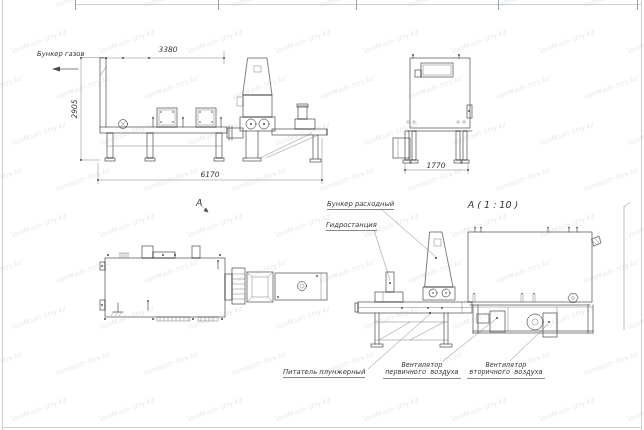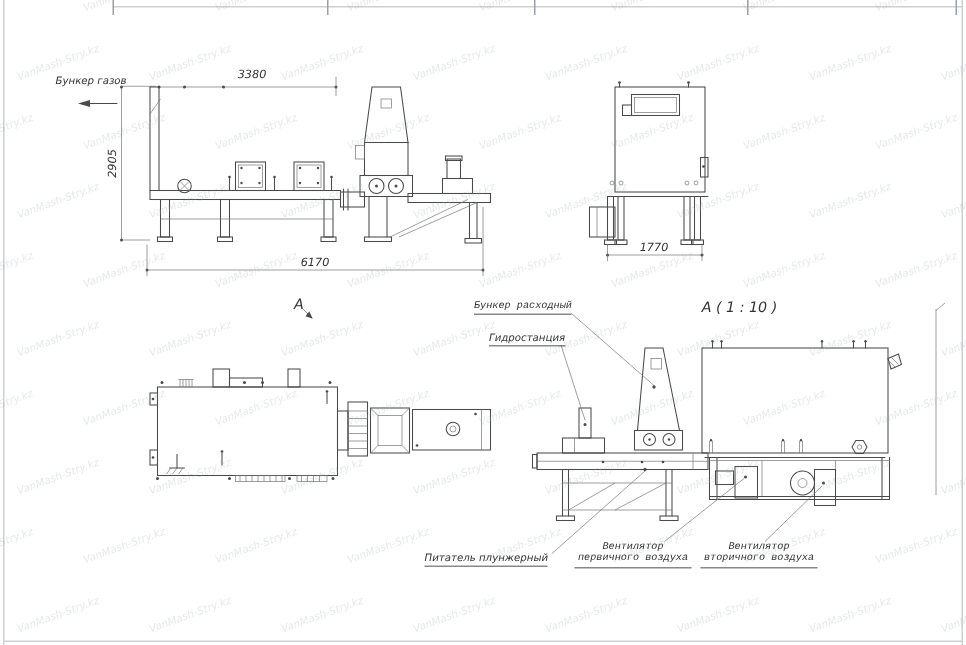--- a/index.html
+++ b/index.html
@@ -455,21 +455,21 @@
       <line class="thin" x1="381" y1="209" x2="436" y2="257"></line>
         <circle class="fil" cx="436" cy="258" r="1.1"></circle>
       <line class="thin" x1="374" y1="230" x2="390" y2="280"></line>
       <line class="thin" x1="368" y1="369" x2="430" y2="314"></line>
         <circle class="fil" cx="430" cy="313" r="1.1"></circle>
       <line class="thin" x1="443" y1="361" x2="496" y2="319"></line>
       <line class="thin" x1="510" y1="361" x2="548" y2="324"></line>
     </g>
   </svg>
 
-  <div class="callout" style="left:316px;top:201px;font-family:Liberation Mono, monospace;">Бункер расходный</div>
+  <div class="callout" style="left:327px;top:201px;">Бункер расходный</div>
   <div class="callout" style="left:326px;top:222px;">Гидростанция</div>
   <div class="callout" style="left:283px;top:369px;">Питатель плунжерный</div>
   <div class="callout center" style="left:383px;top:362px;width:78px;">Вентилятор
 первичного воздуха</div>
   <div class="callout center" style="left:467px;top:362px;width:78px;">Вентилятор
 вторичного воздуха</div>
 
 </div>
 
 </body></html>

